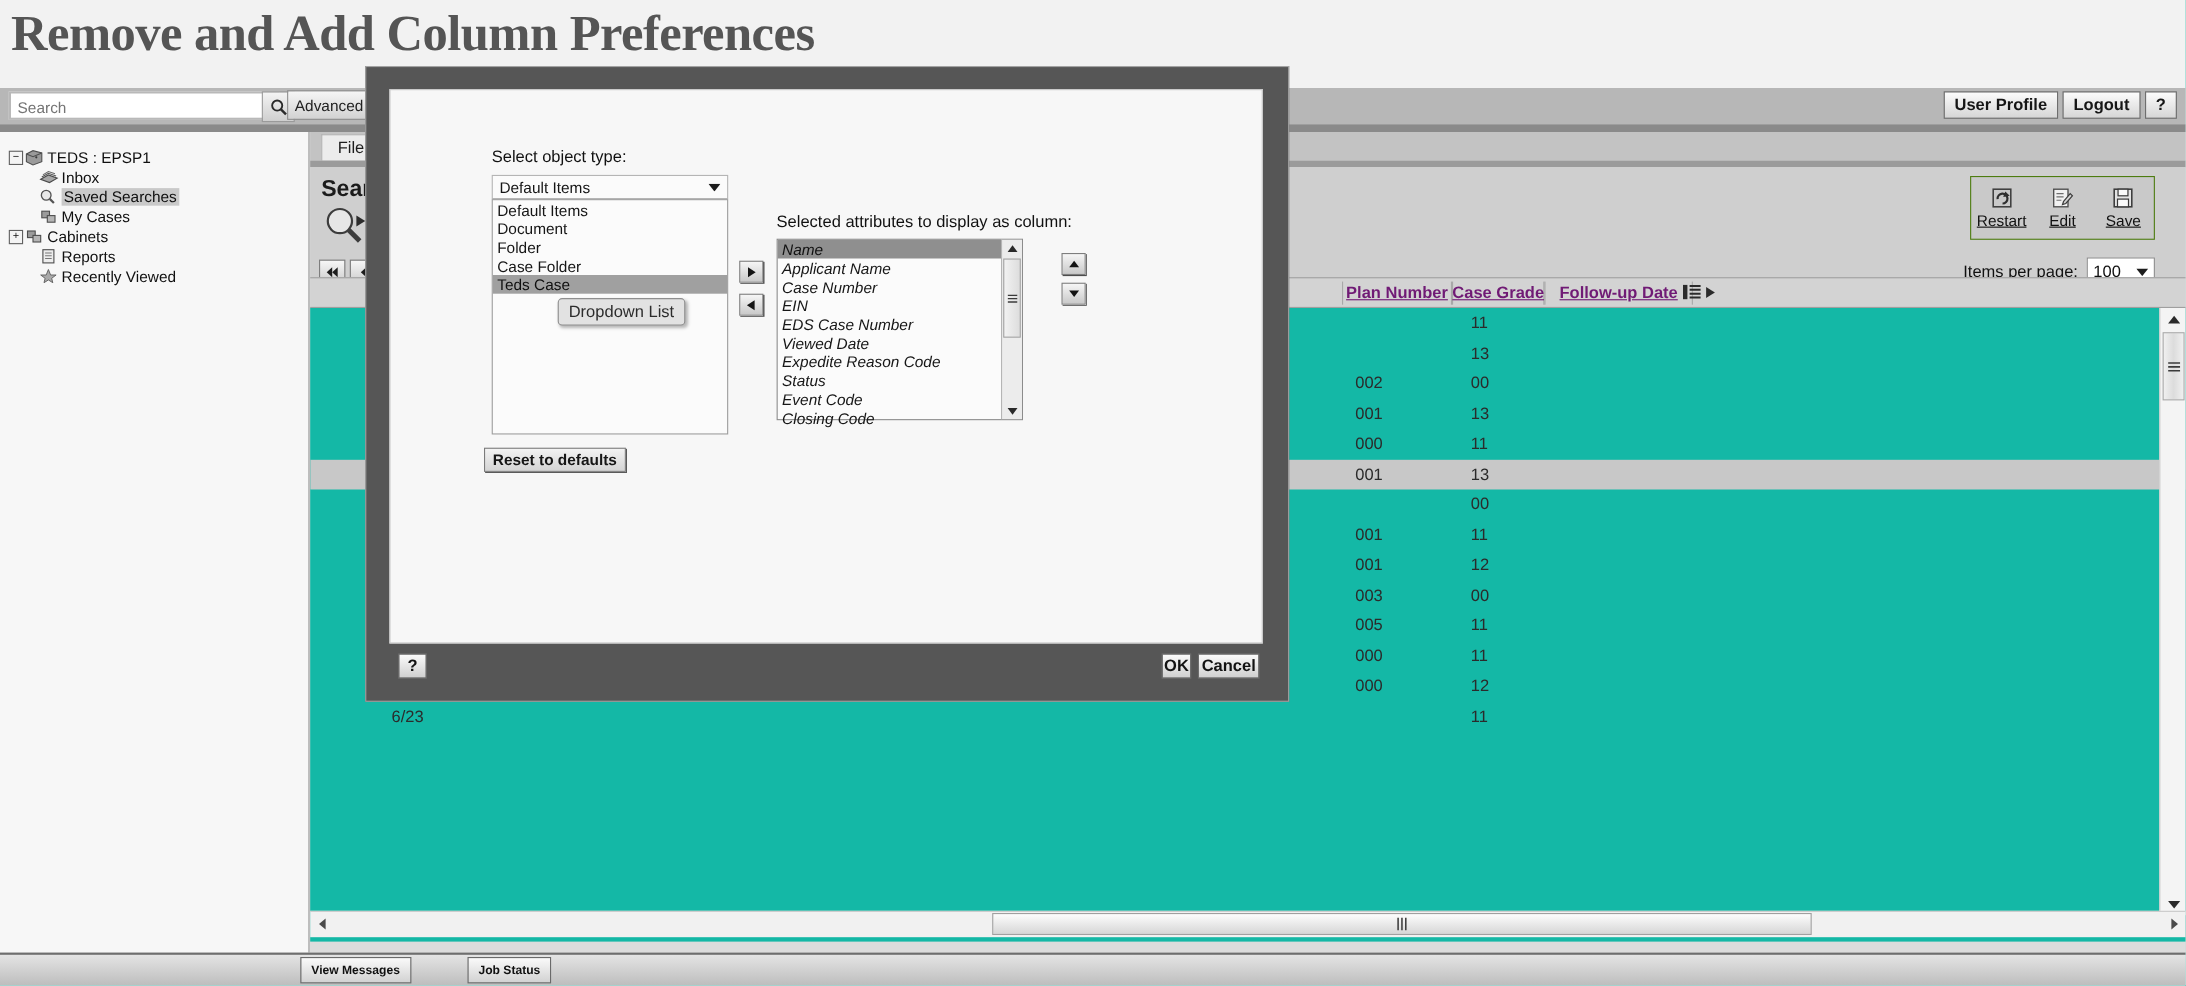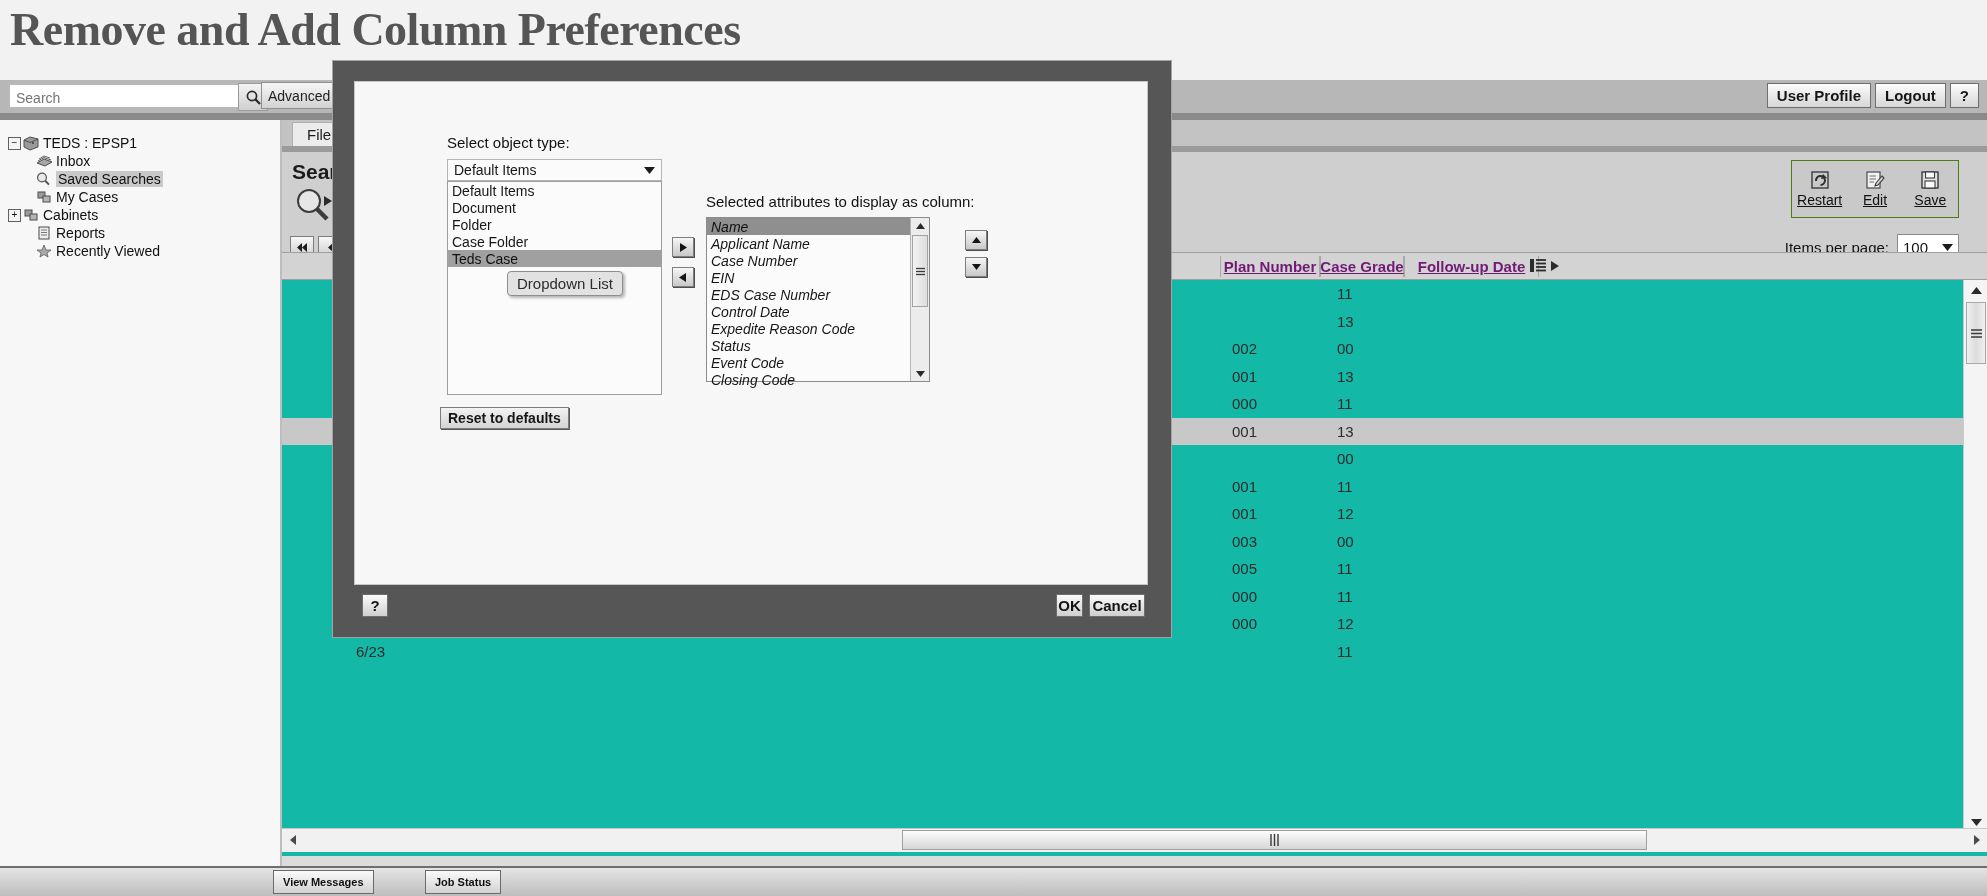--- a/index.html
+++ b/index.html
@@ -510,21 +510,21 @@
 
     <div class="m-label" style="left:351px;top:111px;">Selected attributes to display as column:</div>
 
     <div class="r-list">
       <div id="attrlist" style="position:absolute;left:0;top:0;width:203px;">
           <div class="r-opt sel">Name</div>
           <div class="r-opt">Applicant Name</div>
           <div class="r-opt">Case Number</div>
           <div class="r-opt">EIN</div>
           <div class="r-opt">EDS Case Number</div>
-          <div class="r-opt">Control Date</div>
+          <div class="r-opt">Viewed Date</div>
           <div class="r-opt">Expedite Reason Code</div>
           <div class="r-opt">Status</div>
           <div class="r-opt">Event Code</div>
           <div class="r-opt">Closing Code</div>
         </div>
       <div class="r-scroll">
         <div class="rs-arrow" style="top:0;">
           <svg width="11" height="8" viewBox="0 0 11 8">
               <polygon points="5.5,1 10,7 1,7" fill="#2a2a2a"></polygon>
             </svg>

